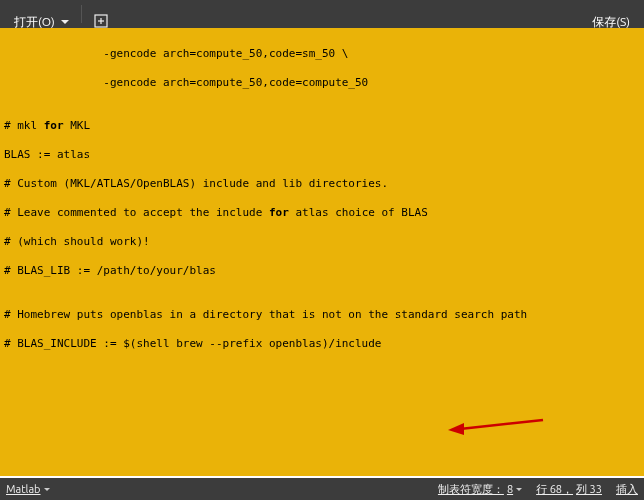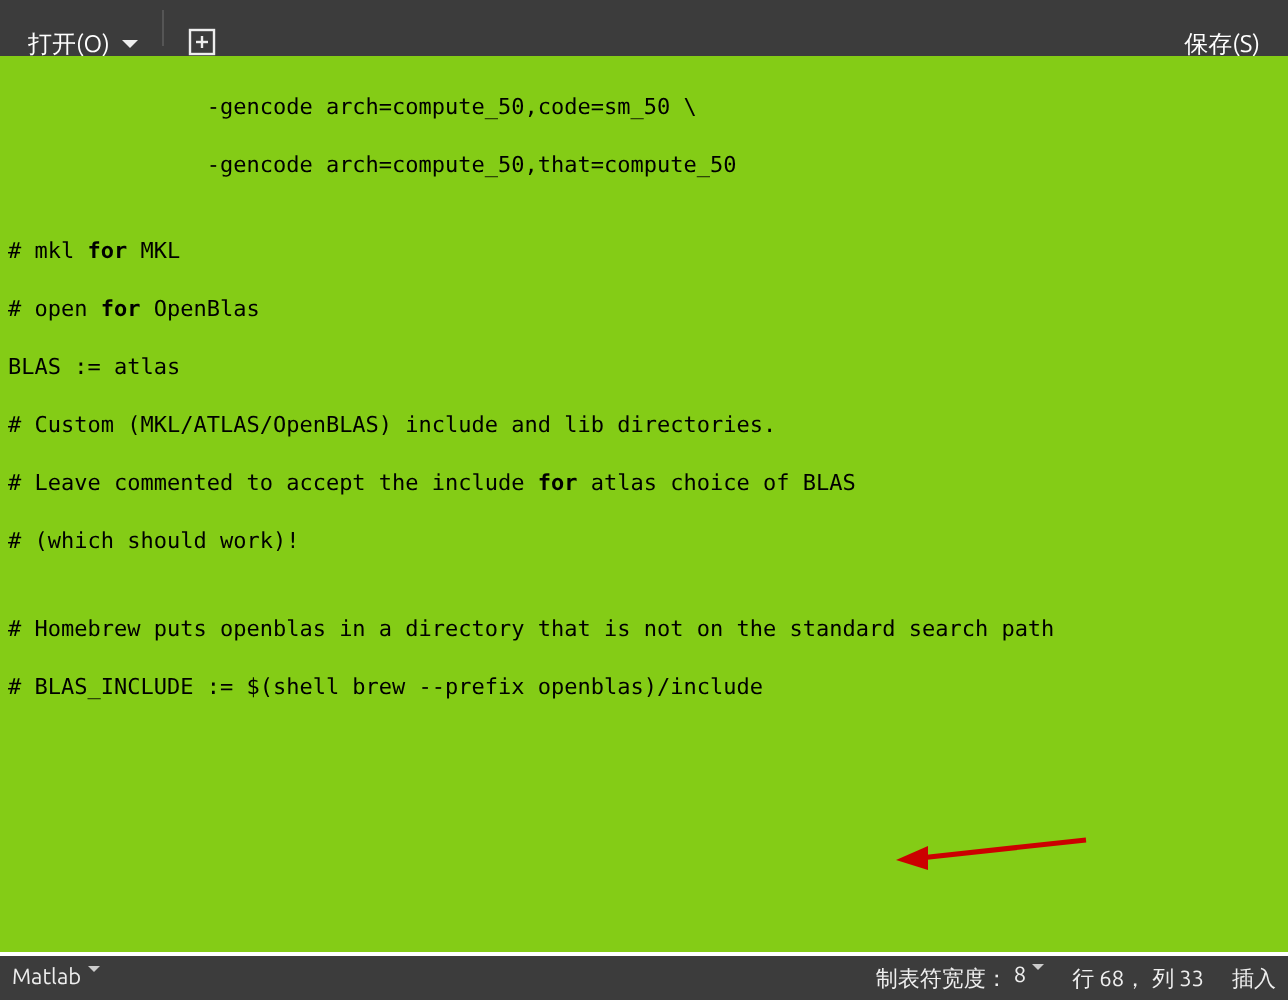--- a/index.html
+++ b/index.html
@@ -35,21 +35,21 @@
     border-left: 4px solid transparent;
     border-right: 4px solid transparent;
     border-top: 4px solid #eee;
     margin-left: 2px;
   }
   .sep {
     width: 1px; height: 18px; background: #555; margin: 0 4px;
   }
   .spacer { flex: 1; }
   .editor {
-    background: #84cc16;
+    background: #eab308;
     color: #000;
     padding: 4px 0 0 4px;
     line-height: 1.32;
     height: 448px;
     overflow: hidden;
     white-space: pre;
     position: relative;
   }
   .kw { font-weight: bold; }
   .arrow {
@@ -66,21 +66,21 @@
     height: 22px;
     background: #3c3c3c;
     color: #eee;
     display: flex;
     align-items: center;
     font-family: "Ubuntu", sans-serif;
     font-size: 11px;
     padding: 0 6px;
     gap: 14px;
   }
-  .sb-item { display: flex; align-items: flex-start; gap: 3px; }
+  .sb-item { display: flex; align-items: center; gap: 3px; text-decoration: underline; }
   .chev-sm {
     width: 0; height: 0;
     border-left: 3px solid transparent;
     border-right: 3px solid transparent;
     border-top: 3px solid #ccc;
   }
   .faint { opacity: .5; }
   .line { display: block; }
 </style>
 </head>
@@ -102,28 +102,28 @@
     </span>
   </div>
   <div class="spacer"></div>
   <div class="tb-btn">
     <span>保存(S)</span>
   </div>
 </div>
 
 <div class="editor">
 <span class="line">               -gencode arch=compute_50,code=sm_50 \</span>
-<span class="line">               -gencode arch=compute_50,that=compute_50</span>
+<span class="line">               -gencode arch=compute_50,code=compute_50</span>
 <span class="line"></span>
 <span class="line"><span># mkl </span><span class="kw">for</span><span> MKL</span></span>
-<span class="line"><span># open </span><span class="kw">for</span><span> OpenBlas</span></span>
 <span class="line">BLAS := atlas</span>
 <span class="line"># Custom (MKL/ATLAS/OpenBLAS) include and lib directories.</span>
 <span class="line"><span># Leave commented to accept the include </span><span class="kw">for</span><span> atlas choice of BLAS</span></span>
 <span class="line"># (which should work)!</span>
+<span class="line"># BLAS_LIB := /path/to/your/blas</span>
 <span class="line"></span>
 <span class="line"># Homebrew puts openblas in a directory that is not on the standard search path</span>
 <span class="line"># BLAS_INCLUDE := $(shell brew --prefix openblas)/include</span>
 
 <span class="line"></span>
 
 
 
 
 <span class="line"></span>

